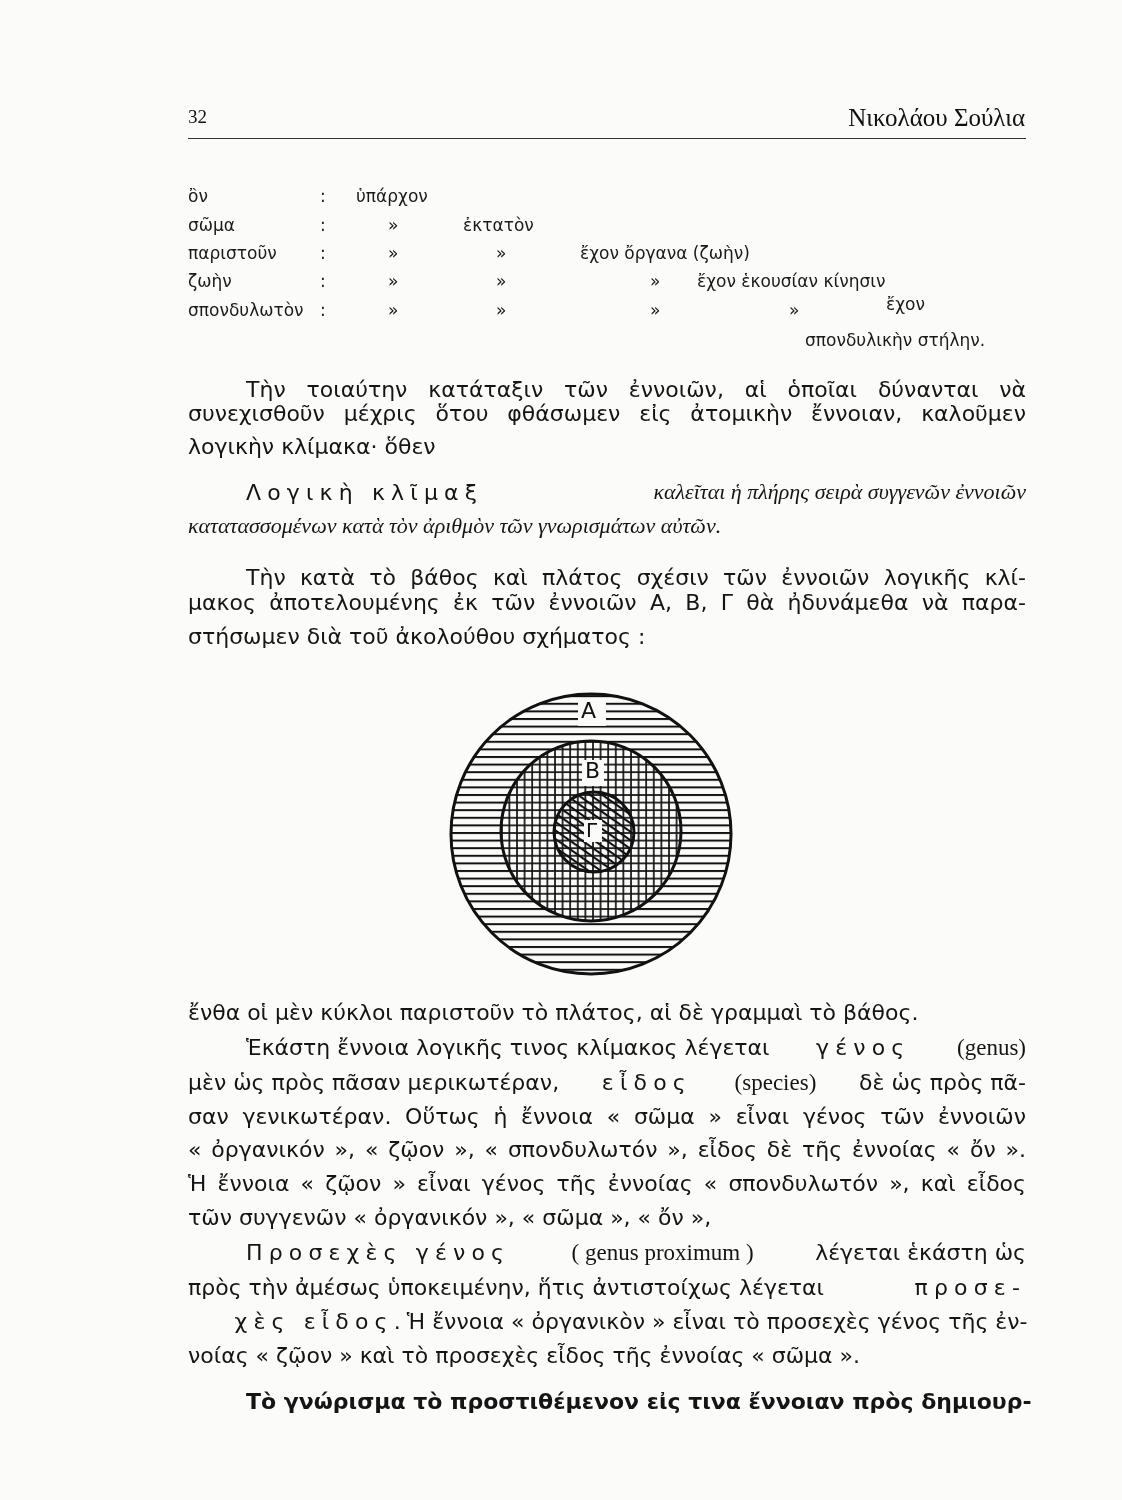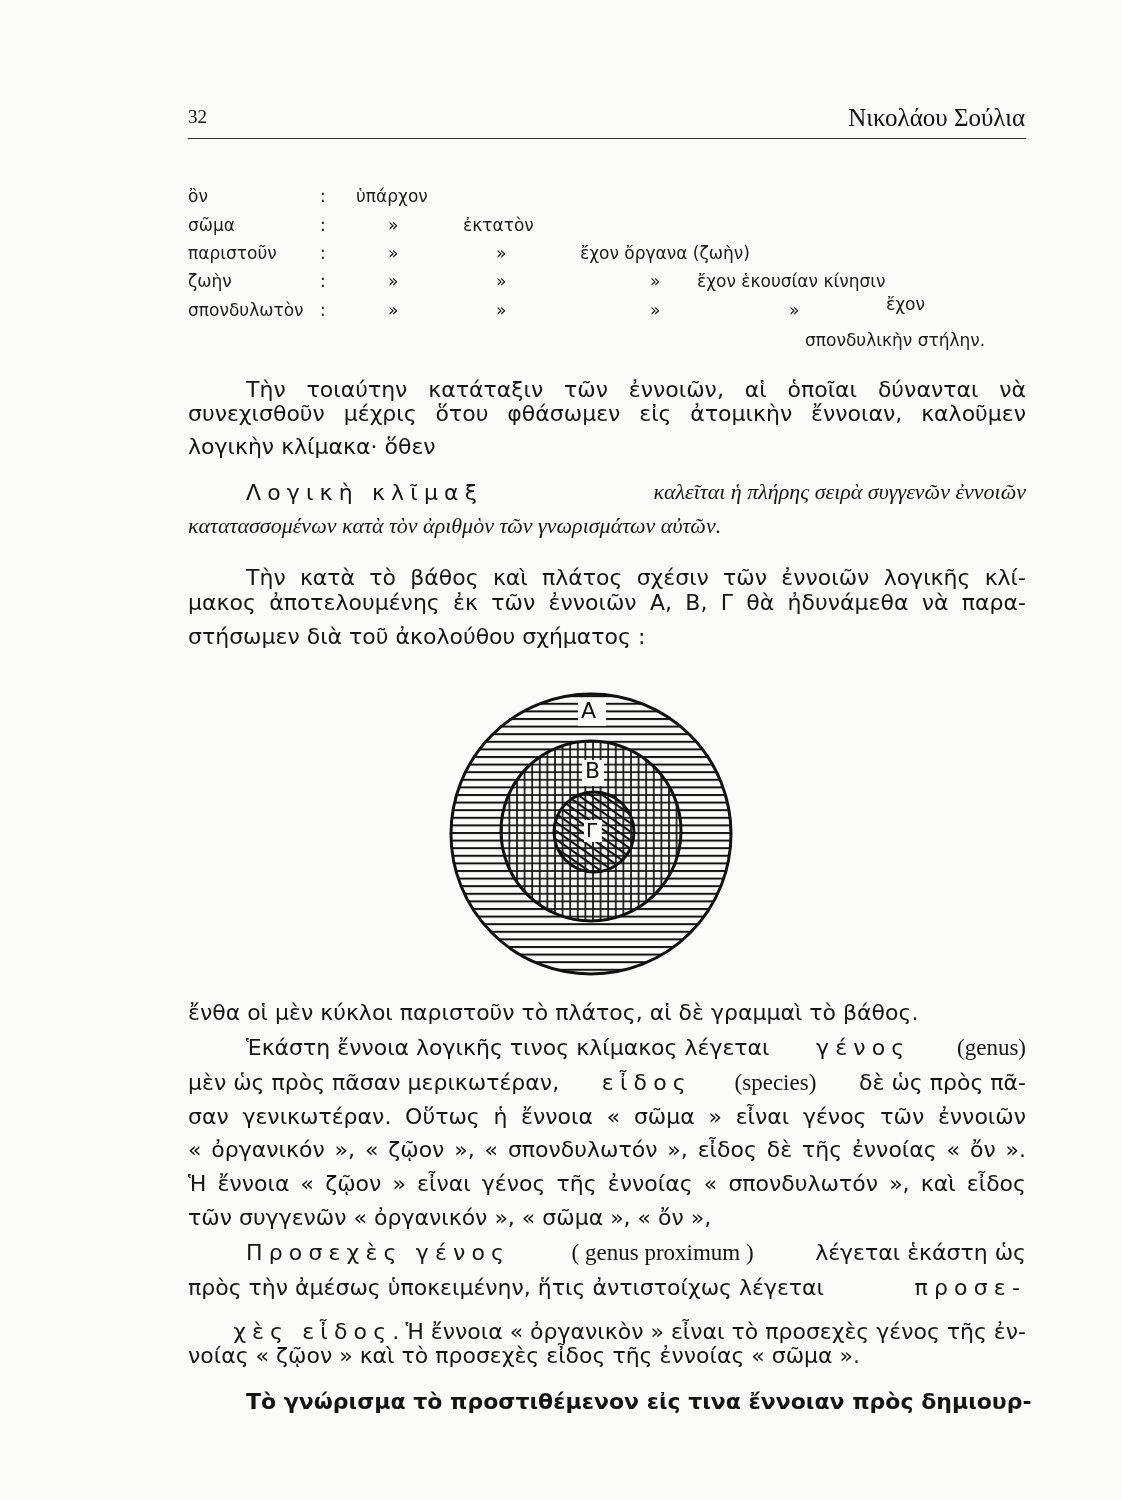--- a/index.html
+++ b/index.html
@@ -144,21 +144,21 @@
 <div class="para" style="top:1240px;">
   <div class="line" style="left:58px; top:0; width:780px; display:flex; justify-content:space-between; align-items:baseline;">
     <span class="sp">Προσεχὲς γένος</span>
     <span class="lat">( genus proximum )</span>
     <span>λέγεται ἑκάστη ὡς</span>
   </div>
   <div class="line" style="top:35px; width:838px; display:flex; justify-content:space-between; align-items:center;">
     <span>πρὸς τὴν ἀμέσως ὑποκειμένην, ἥτις ἀντιστοίχως λέγεται</span>
     <span class="sp">προσε-</span>
   </div>
-  <div class="line" style="top:79px; width:838px; display:flex; justify-content:flex-end; align-items:baseline;">
+  <div class="line" style="top:69px; width:838px; display:flex; justify-content:center; align-items:baseline;margin-left:24px;">
     <span class="sp">χὲς εἶδος.</span>
     <span>Ἡ ἔννοια « ὀργανικὸν » εἶναι τὸ προσεχὲς γένος τῆς ἐν-</span>
   </div>
   <div class="line" style="top:103px;">νοίας « ζῷον » καὶ τὸ προσεχὲς εἶδος τῆς ἐννοίας « σῶμα ».</div>
 </div>
 
 <div class="para" style="top:1380px;">
   <div class="line indent justify" style="top:0;font-weight:bold;">Τὸ γνώρισμα τὸ προστιθέμενον εἰς τινα ἔννοιαν πρὸς δημιουρ-</div>
 </div>
 

